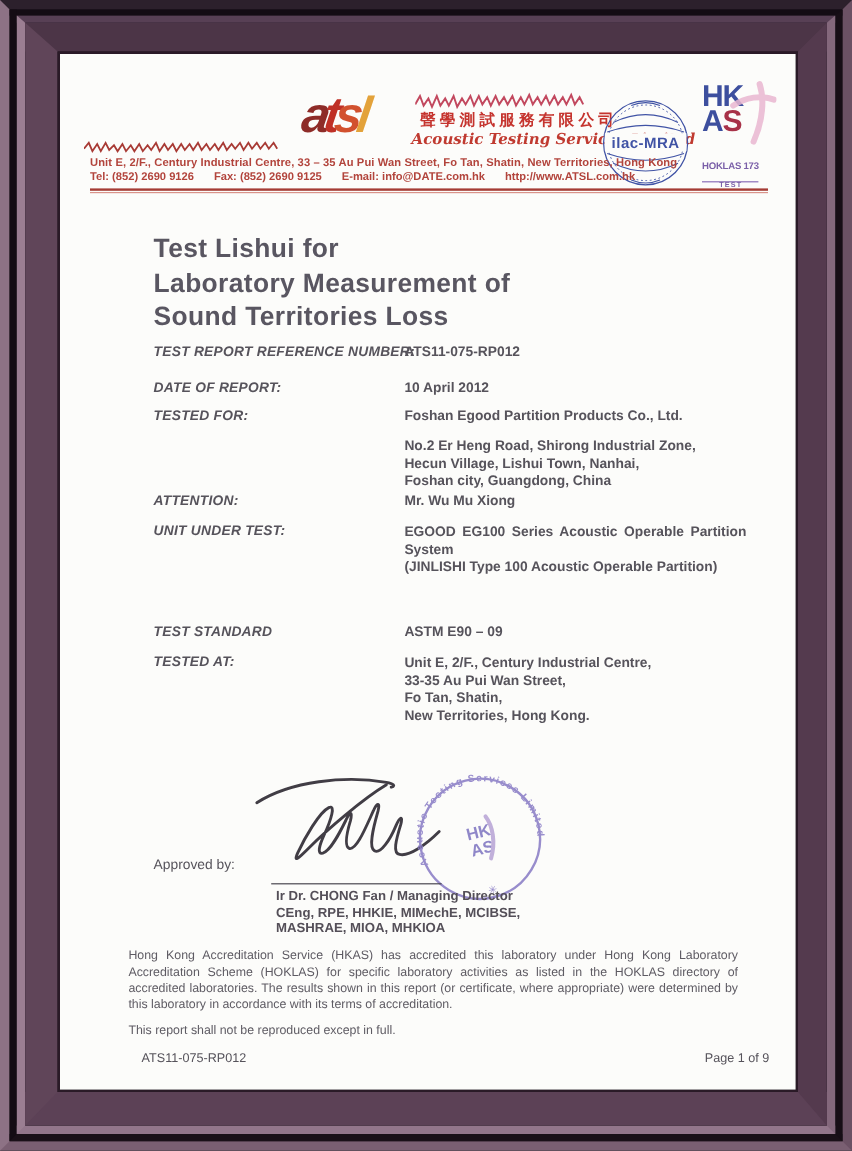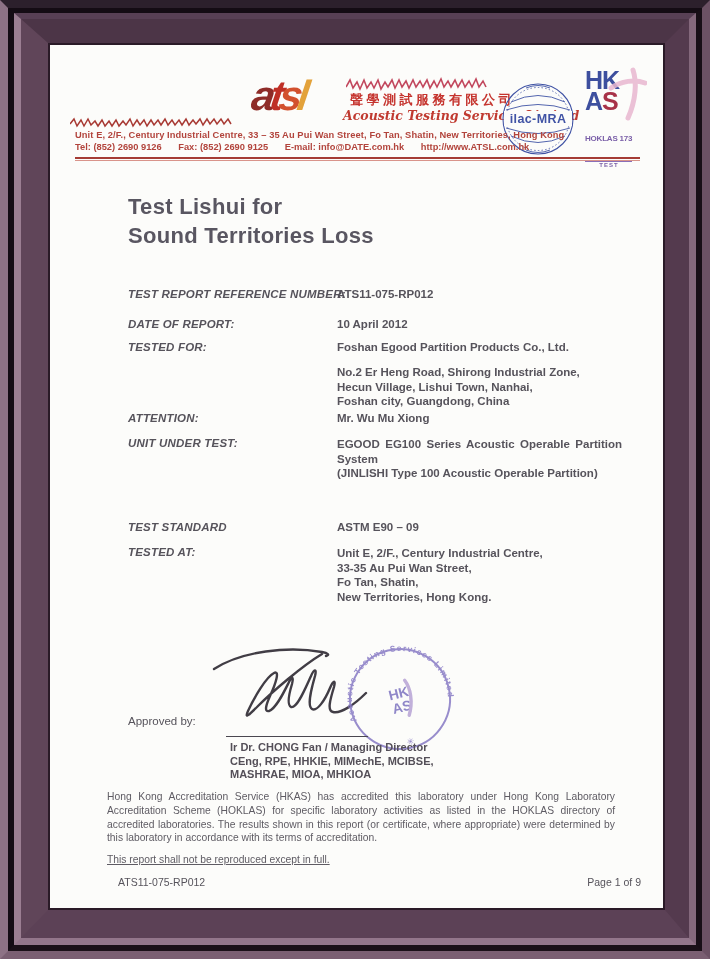--- a/index.html
+++ b/index.html
@@ -21,21 +21,21 @@
   .wave-top{position:absolute; left:296px; top:30px;}
   .logo-letters{position:absolute; left:202px; top:30px; font-size:42px; font-weight:900; font-style:italic; letter-spacing:-5px; transform:skewX(-8deg); line-height:1;}
   .logo-letters .la{color:#8e2c28;} .logo-letters .lt{color:#bf3026;} .logo-letters .ls{color:#d2512e;} .logo-letters .ll{color:#e3a23a;}
   .cn-name{position:absolute; left:300px; top:46px; font-size:13px; font-weight:bold; color:#c5342e; letter-spacing:3.5px; white-space:nowrap;font-family:Liberation Serif, serif;}
   .en-name{position:absolute; left:293px; top:63px; font-family:"DejaVu Serif", serif; font-style:italic; font-weight:bold; font-size:12.5px; color:#c03a30; white-space:nowrap;}
   .ilac{position:absolute; left:450px; top:36px;}
   .hkas{position:absolute; left:535px; top:25px; width:64px;}
   .hkas-letters{font-size:25px; line-height:21px; font-weight:800; color:#3d4f9e; letter-spacing:-1px; position:relative;}
   .hkas-letters .red-s{color:#a83248;}
   .hkas-swoosh{position:absolute; left:18px; top:-4px; pointer-events:none;}
-  .hoklas{margin-top:22px; font-size:8px; font-weight:bold; color:#7a5fa8; letter-spacing:-0.2px; border-bottom:1px solid #8a6fb8; display:inline-block; padding-bottom:18px;}
+  .hoklas{margin-top:22px; font-size:8px; font-weight:bold; color:#7a5fa8; letter-spacing:-0.2px; border-bottom:1px solid #8a6fb8; display:inline-block; padding-bottom:8px;}
   .hoklas-test{font-size:6px; font-weight:bold; color:#7a5fa8; text-align:center; width:48px; letter-spacing:1px;}
   .addr{position:absolute; left:25px; top:85px; font-size:9.3px; font-weight:bold; color:#b2443c; white-space:nowrap; letter-spacing:0.1px;}
   .contact{position:absolute; left:25px; top:97px; font-size:9.3px; font-weight:bold; color:#b2443c; white-space:nowrap;}
   .contact span{margin-right:14px;}
   .rule{position:absolute; left:25px; top:112px; width:565px; border-top:2px solid #a53c35;}
   .rule::after{content:""; display:block; margin-top:1px; border-top:1px solid #d9948b;}
 
   
   .title{position:absolute; left:78px; top:148px; font-size:22px; font-weight:bold; color:#595661; line-height:28.5px; letter-spacing:0.3px;}
 
@@ -49,21 +49,21 @@
 
   
   .sig-svg{position:absolute; left:158px; top:598px;}
   .stamp{position:absolute; left:292px; top:596px; transform:rotate(-14deg); opacity:0.88;}
   .approved{position:absolute; left:78px; top:670px; font-size:11.5px; color:#56535b;}
   .sig-line{position:absolute; left:176px; top:691px; width:142px; border-top:1.5px solid #4a4750;}
   .sig-name{position:absolute; left:180px; top:696px; font-size:11px; font-weight:bold; color:#544f58; line-height:13.5px;}
 
   
   .accred{position:absolute; left:57px; top:745px; width:508px; font-size:10.3px; color:#5e5b63; line-height:13.8px; text-align:justify;}
-  .noterepro{position:absolute; left:57px; top:809px; font-size:10.3px; color:#5e5b63;text-decoration:underline;}
+  .noterepro{position:absolute; left:57px; top:809px; font-size:10.3px; color:#5e5b63;}
   .pagerow{position:absolute; left:68px; right:22px; top:831px; display:flex; justify-content:space-between; font-size:10.5px; color:#56535b;}
 
   svg{display:block;}
 </style>
 </head>
 <body>
 
 <div class="scene">
   <div class="f1">
   <div class="f2">
@@ -120,20 +120,21 @@
       <div class="contact">
         <span>Tel: (852) 2690 9126</span>
         <span>Fax: (852) 2690 9125</span>
         <span>E-mail: info@DATE.com.hk</span>
         <span>http://www.ATSL.com.hk</span>
       </div>
       <div class="rule"></div>
 
       <div class="title">
         <div>Test Lishui for</div>
+        <div>Laboratory Measurement of</div>
         <div>Sound Territories Loss</div>
       </div>
 
       <div class="fields">
         <div class="frow" style="top:0;">
           <span class="flabel">TEST REPORT REFERENCE NUMBER:</span>
           <span class="fvalue">ATS11-075-RP012</span>
         </div>
         <div class="frow" style="top:30px;">
           <span class="flabel">DATE OF REPORT:</span>

